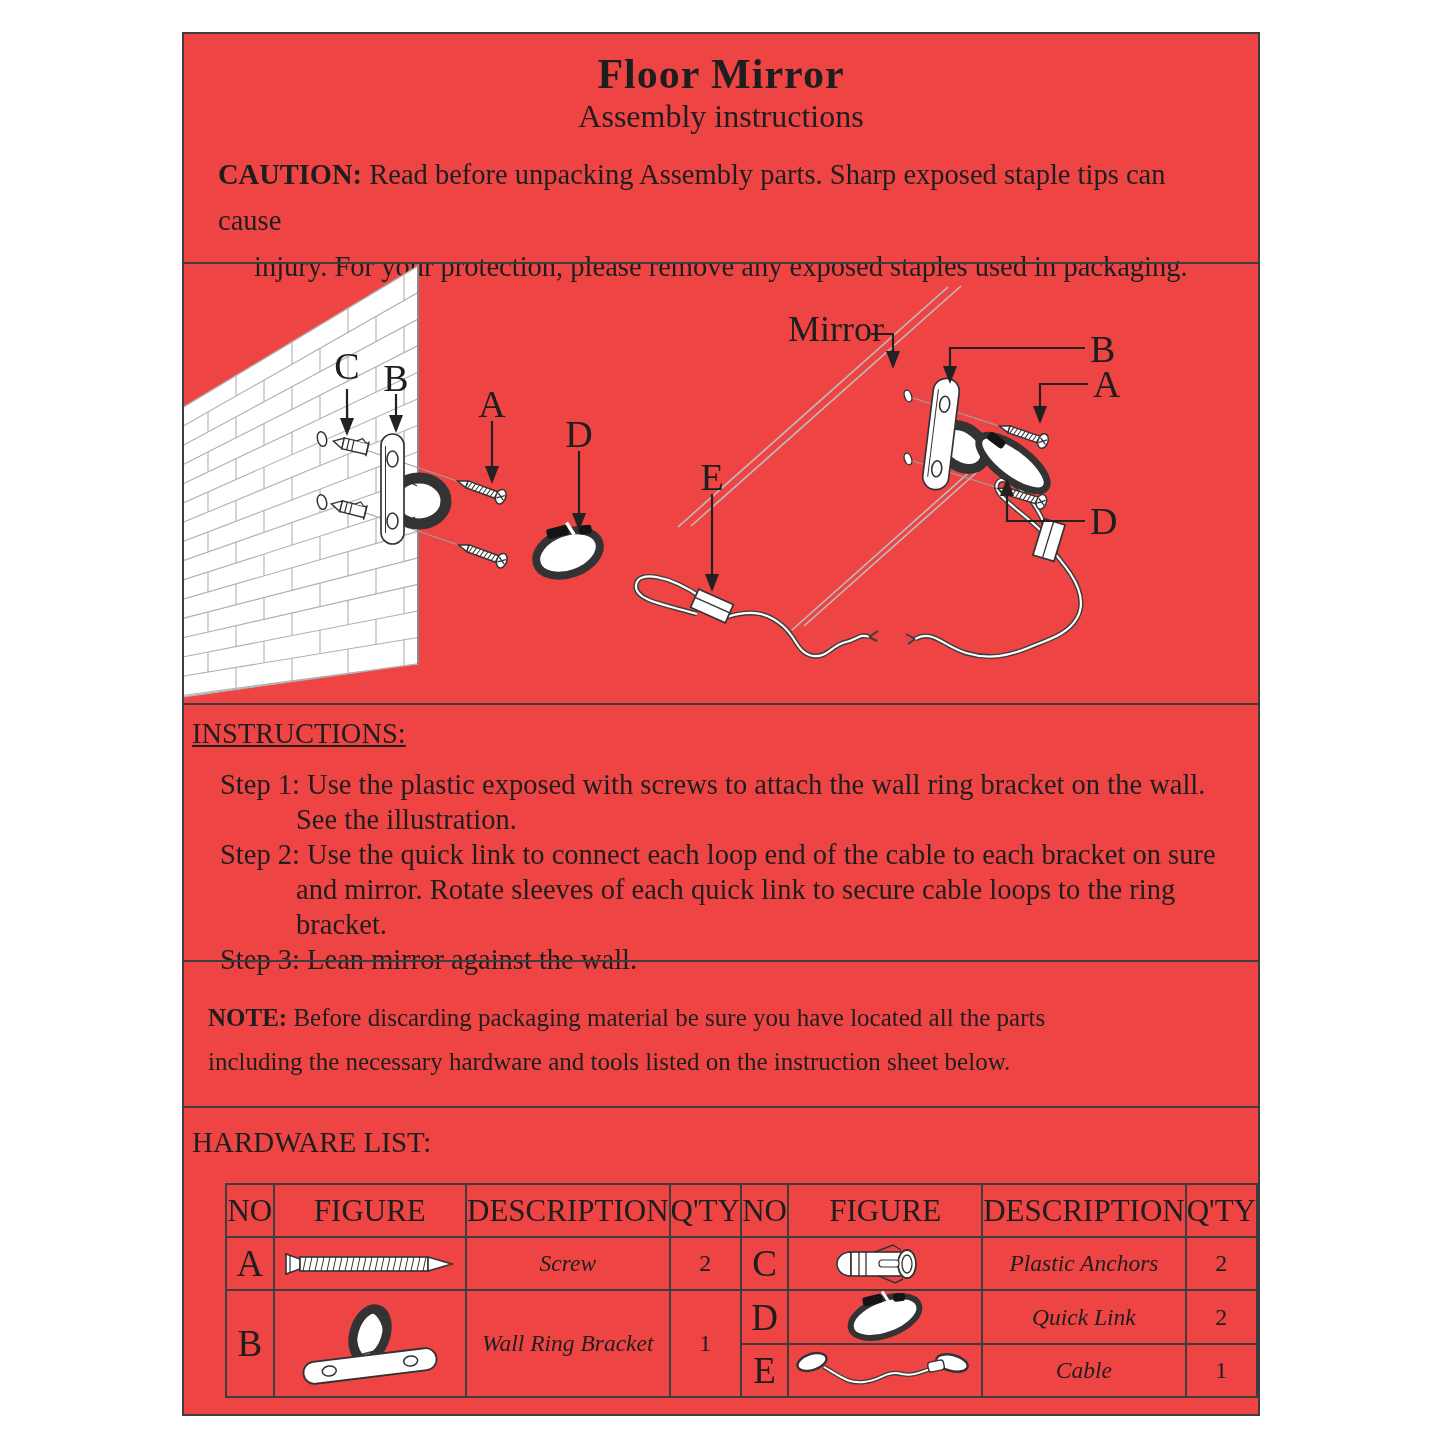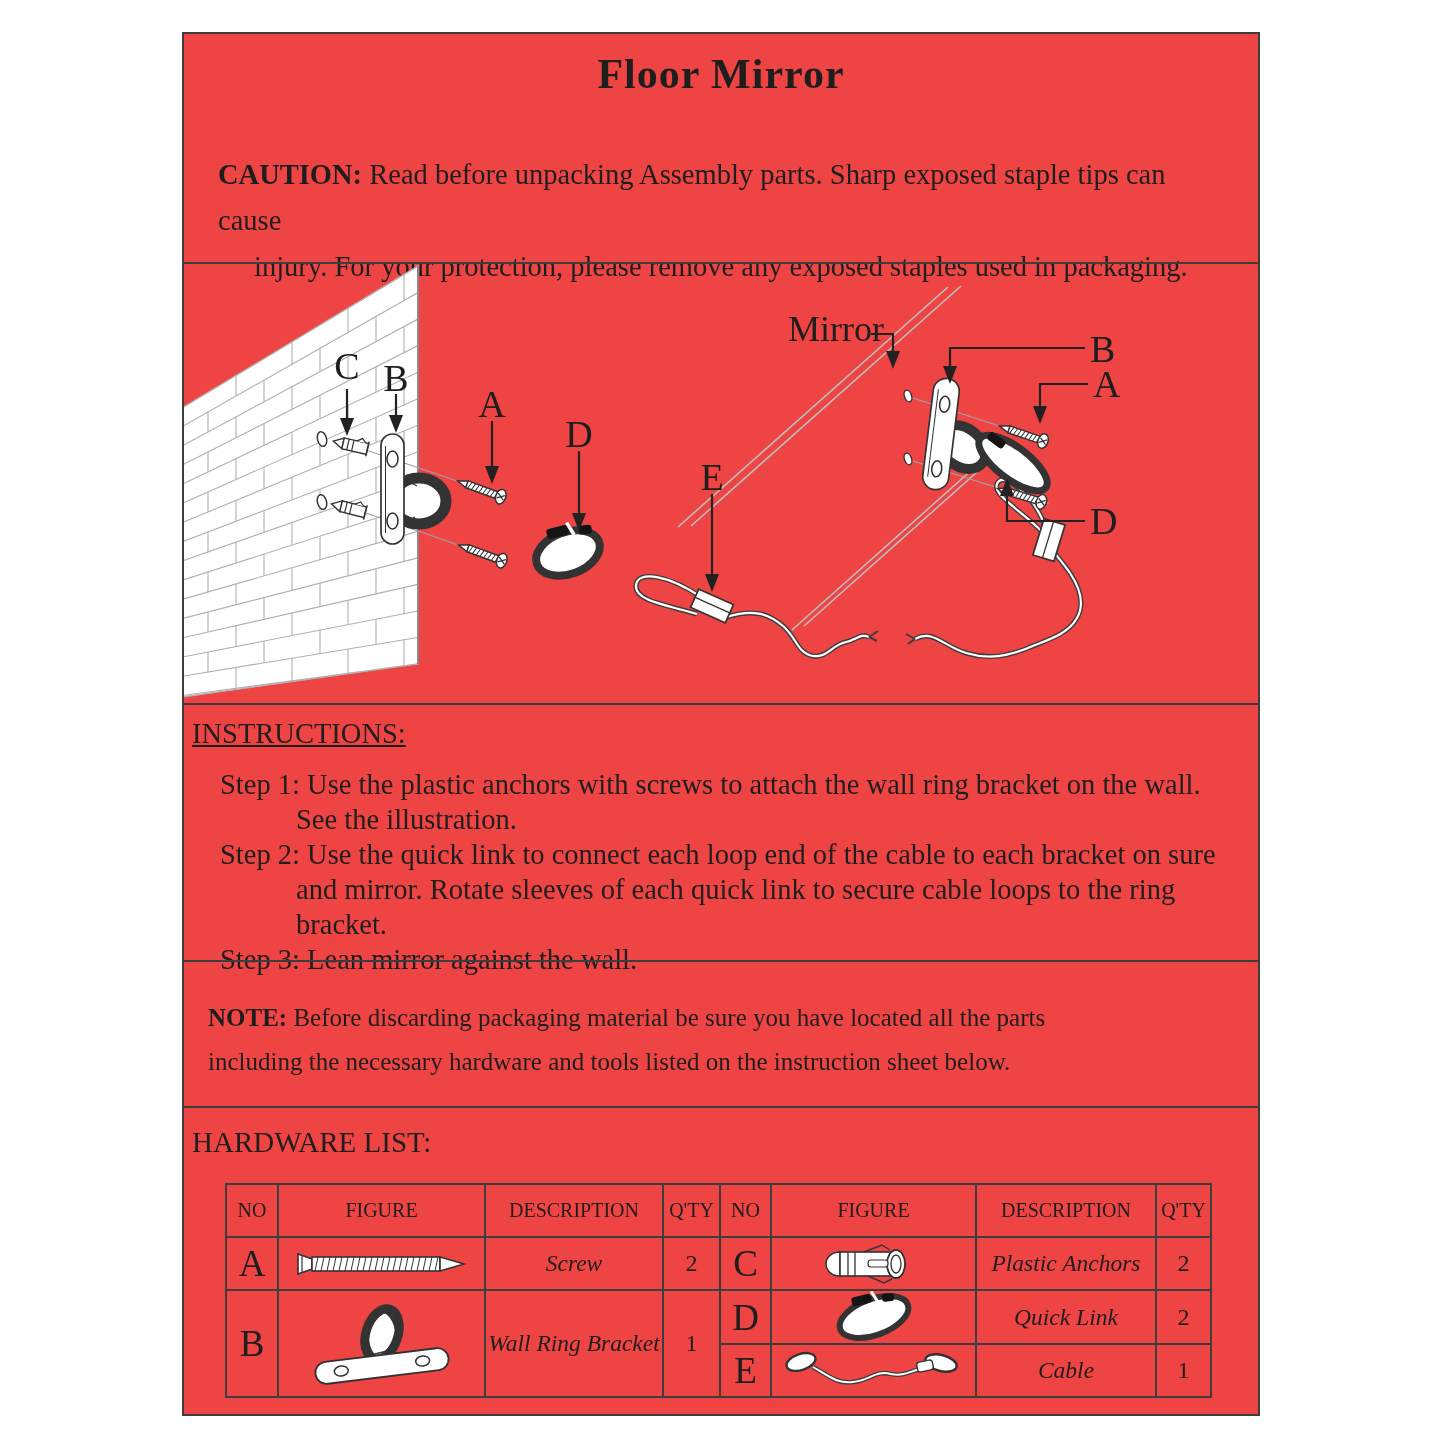--- a/index.html
+++ b/index.html
@@ -19,34 +19,35 @@
   .instr .head{line-height:36px;text-decoration:underline;}
   .instr .lines{margin-top:15px;}
   .instr .line{line-height:35px;margin-left:28px;}
   .instr .line.ind{margin-left:104px;}
   .note{position:absolute;left:24px;top:962px;right:30px;font-size:25px;line-height:44px;}
   .note .lbl{font-weight:bold;}
   .hw-head{position:absolute;left:8px;top:1092px;font-size:29px;}
   table.hw{position:absolute;left:41px;top:1149px;border-collapse:collapse;table-layout:fixed;}
   table.hw td,table.hw th{border:2px solid #3d3d3d;padding:0;font-weight:normal;
       text-align:center;vertical-align:middle;overflow:hidden;}
-  table.hw th{font-size:20px;height:51px;}
+  table.hw th{font-size:31px;height:51px;}
   td.no{font-size:37px;}
   td.desc{text-align:left;padding-left:10px;font-size:23.5px;font-style:italic;}
   td.qty{font-size:24px;}
   tr.r{height:53px;}
   svg text{font-family:"Liberation Serif", serif;fill:#1e1e1e;}
   .fig svg{display:block;margin:0 auto;}
 </style>
 </head>
 <body>
 
 <div class="sheet">
 
   <div class="title">Floor Mirror</div>
+  <div class="subtitle">Assembly instructions</div>
   <div class="caution">
     <span class="lbl">CAUTION:</span><span> Read before unpacking Assembly parts. Sharp exposed staple tips can cause</span>
     <span class="l2">injury. For your protection, please remove any exposed staples used in packaging.</span>
   </div>
 
   <div class="divider" style="top:228px"></div>
 
   <div class="diagram-wrap">
   <svg width="1074" height="440" viewBox="184 264 1074 440">
     <defs>
@@ -278,21 +279,21 @@
     <text x="1093" y="397" font-size="38" text-anchor="start">A</text>
     <text x="1090" y="534" font-size="38" text-anchor="start">D</text>
   </svg>
   </div>
 
   <div class="divider" style="top:669px"></div>
 
   <div class="instr">
     <div class="head">INSTRUCTIONS:</div>
     <div class="lines">
-      <div class="line">Step 1: Use the plastic anchors with screws to attach the wall ring bracket on the wall.</div>
+      <div class="line">Step 1: Use the plastic exposed with screws to attach the wall ring bracket on the wall.</div>
       <div class="line ind">See the illustration.</div>
       <div class="line">Step 2: Use the quick link to connect each loop end of the cable to each bracket on sure</div>
       <div class="line ind">and mirror. Rotate sleeves of each quick link to secure cable loops to the ring bracket.</div>
       <div class="line">Step 3: Lean mirror against the wall.</div>
     </div>
   </div>
 
   <div class="divider" style="top:926px"></div>
 
   <div class="note">

